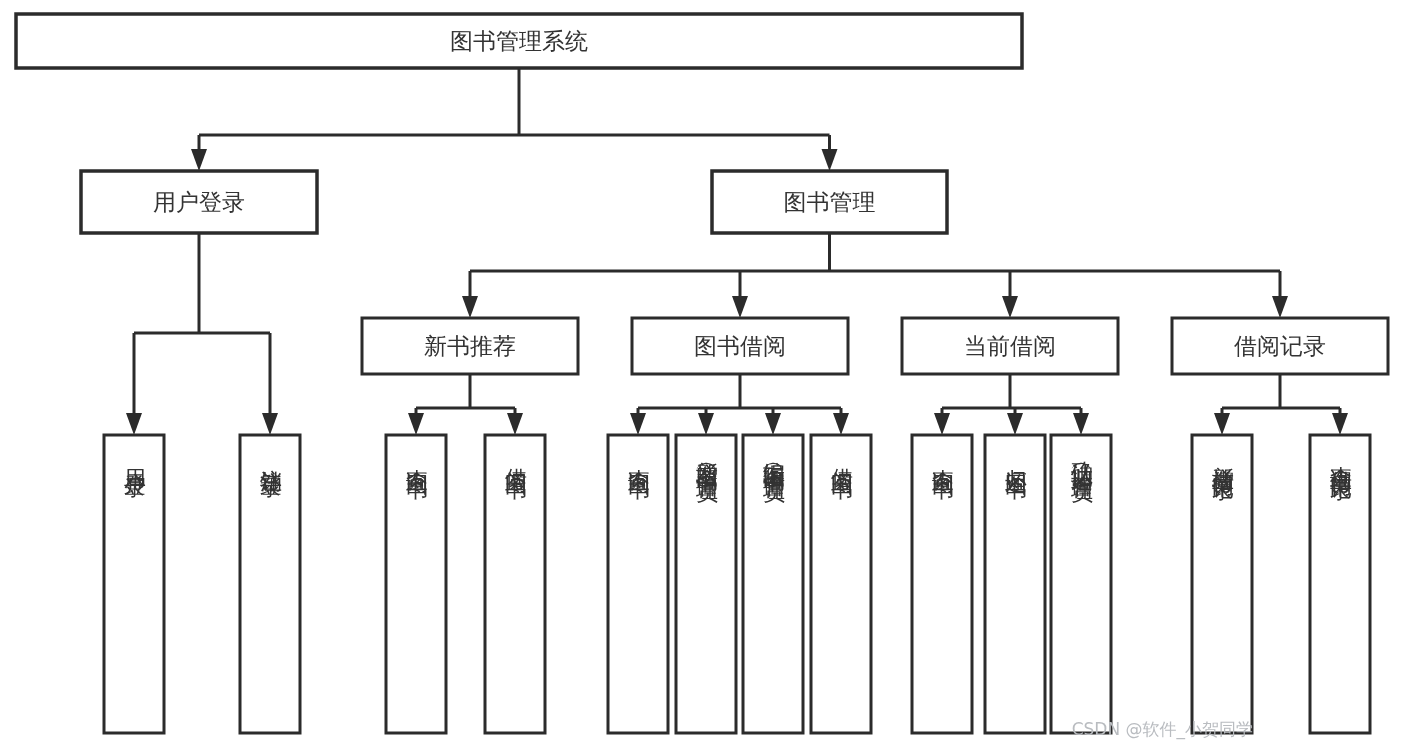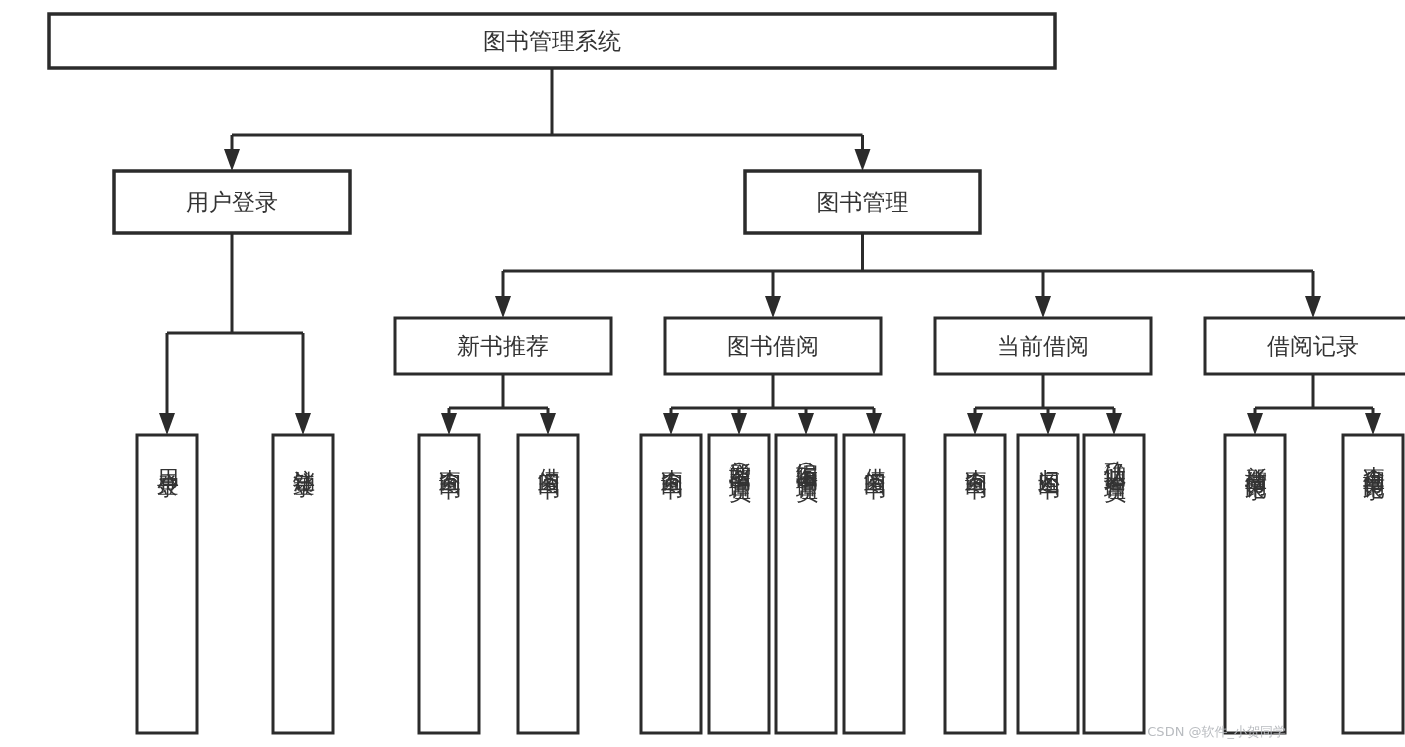--- a/index.html
+++ b/index.html
@@ -11,21 +11,20 @@
     width: 1405px;
     height: 747px;
     font-family: "DejaVu Sans", "Liberation Sans", sans-serif;
     overflow: hidden;
     position: relative;
   }
   #diagram-root {
     position: relative;
     width: 1265px;
     height: 747px;
-    padding-left: 33px;
   }
   svg#flowchart {
     display: block;
     width: 1405px;
     height: 747px;
   }
   .node-box {
     fill: #ffffff;
     stroke: #2b2b2b;
     stroke-width: 3;
@@ -56,21 +55,21 @@
     writing-mode: vertical-rl;
     text-orientation: upright;
     glyph-orientation-vertical: 0;
     letter-spacing: 3px;
   }
   .watermark {
     position: absolute;
     right: 12px;
     bottom: 6px;
     font-family: "DejaVu Sans", "Liberation Sans", sans-serif;
-    font-size: 13px;
+    font-size: 17px;
     color: #b9bcc0;
     white-space: nowrap;
     pointer-events: none;
     user-select: none;
   }
 </style>
 </head>
 <body>
 
 <div id="diagram-root">

